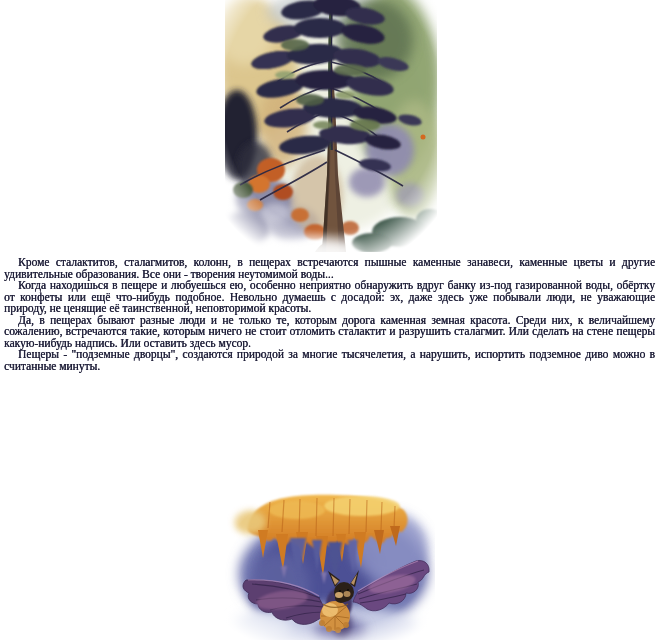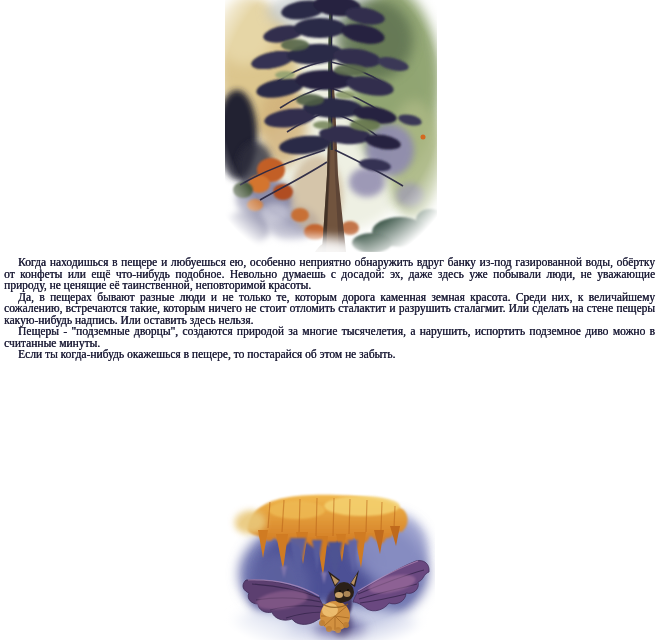--- a/index.html
+++ b/index.html
@@ -136,24 +136,24 @@
       <ellipse cx="98" cy="125" rx="10" ry="4" fill="#7a8a5e"></ellipse>
     </g>
 
     <ellipse cx="90" cy="252" rx="45" ry="14" fill="#ffffff" filter="url(#tb6)" opacity=".9"></ellipse>
     <ellipse cx="5" cy="250" rx="25" ry="12" fill="#ffffff" filter="url(#tb6)"></ellipse>
     <rect width="212" height="252" fill="url(#tvig)"></rect>
   </svg>
 </figure>
 
 <section class="text-block">
+  <p>Кроме сталактитов, сталагмитов, колонн, в пещерах встречаются пышные каменные занавеси, каменные цветы и другие удивительные образования. Все они - творения неутомимой воды...</p>
   <p>Когда находишься в пещере и любуешься ею, особенно неприятно обнаружить вдруг банку из-под газированной воды, обёртку от конфеты или ещё что-нибудь подобное. Невольно думаешь с досадой: эх, даже здесь уже побывали люди, не уважающие природу, не ценящие её таинственной, неповторимой красоты.</p>
-  <p>Да, в пещерах бывают разные люди и не только те, которым дорога каменная земная красота. Среди них, к величайшему сожалению, встречаются такие, которым ничего не стоит отломить сталактит и разрушить сталагмит. Или сделать на стене пещеры какую-нибудь надпись. Или оставить здесь нельзя.</p>
+  <p>Да, в пещерах бывают разные люди и не только те, которым дорога каменная земная красота. Среди них, к величайшему сожалению, встречаются такие, которым ничего не стоит отломить сталактит и разрушить сталагмит. Или сделать на стене пещеры какую-нибудь надпись. Или оставить здесь мусор.</p>
   <p>Пещеры - "подземные дворцы", создаются природой за многие тысячелетия, а нарушить, испортить подземное диво можно в считанные минуты.</p>
-  <p>Если ты когда-нибудь окажешься в пещере, то постарайся об этом не забыть.</p>
 </section>
 
 <figure class="art art-bottom">
   <svg width="213" height="148" viewBox="0 0 213 148" xmlns="http://www.w3.org/2000/svg">
     <defs>
       <filter id="bb6" x="-40%" y="-40%" width="180%" height="180%">
           <feGaussianBlur stdDeviation="6"></feGaussianBlur>
         </filter>
       <filter id="bb3" x="-40%" y="-40%" width="180%" height="180%">
           <feGaussianBlur stdDeviation="3"></feGaussianBlur>

